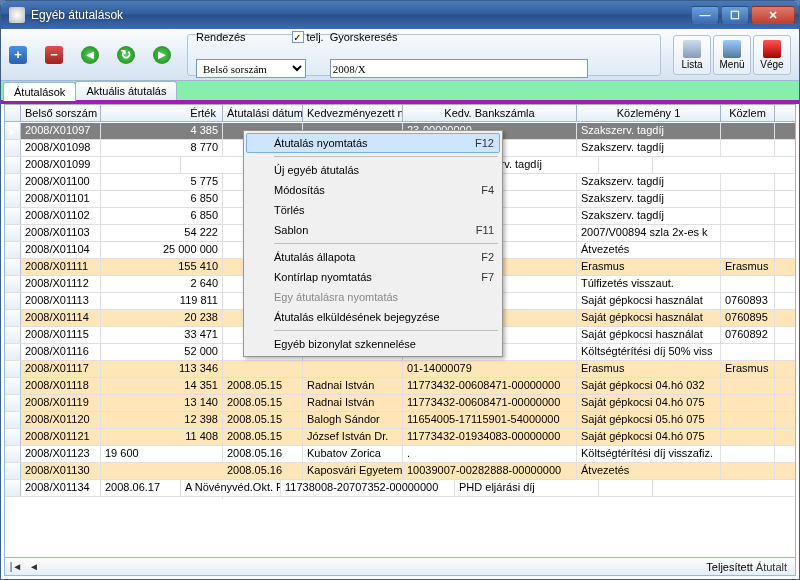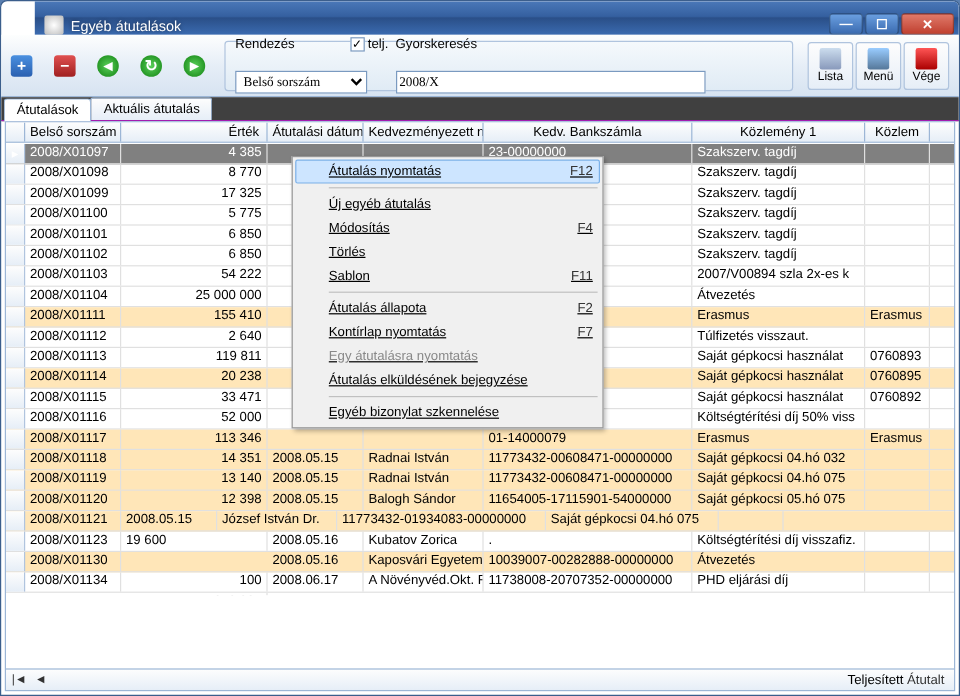--- a/index.html
+++ b/index.html
@@ -1,18 +1,18 @@
 <!DOCTYPE html>
 <html><head>
 <meta charset="utf-8">
 <style>
 * { box-sizing: border-box; margin: 0; padding: 0; }
 body { font-family: Tahoma, sans-serif; font-size: 11px; background: #5a7fb0; overflow: hidden; width: 800px; height: 580px; }
 .window { width: 800px; height: 580px; background: #fff; border: 1px solid #3b5e8c; border-radius: 6px 6px 0 0; overflow: hidden; display: flex; flex-direction: column; }
-.titlebar { height: 28px; background: linear-gradient(#4a78b8, #3560a0 45%, #2a4f88 50%, #3b6bb0); display: flex; align-items: flex-end; padding: 0 4px 0 8px; margin-left: 28px; }
+.titlebar { height: 28px; background: linear-gradient(#4a78b8, #3560a0 45%, #2a4f88 50%, #3b6bb0); display: flex; align-items: center; padding: 0 4px 0 8px; }
 .title-icon { width: 16px; height: 16px; background: radial-gradient(circle,#fff,#bbb); border-radius: 2px; margin-right: 6px; }
 .title-text { color: #fff; font-size: 12px; text-shadow: 0 0 3px rgba(0,0,0,.5); flex: 1; }
 .win-btns { display: flex; gap: 2px; }
 .win-btn { width: 28px; height: 18px; border-radius: 3px; border: 1px solid rgba(0,0,0,.3); display: flex; align-items: center; justify-content: center; color: #fff; font-weight: bold; font-size: 11px; }
 .win-min, .win-max { background: linear-gradient(#6a9fe0,#3b6bb0); }
 .win-close { background: linear-gradient(#e07a6a,#c04030); width: 44px; }
 .toolbar { background: linear-gradient(#fdfefe,#e6eef7 50%,#d7e3f1); border-bottom: 1px solid #9cb6d6; padding: 4px 8px; display: flex; align-items: center; gap: 6px; height: 52px; }
 .tb-left { display: flex; gap: 18px; align-items: center; margin-right: 10px; }
 .tb-ico { width: 18px; height: 18px; border-radius: 3px; display:flex;align-items:center;justify-content:center;color:#fff;font-weight:bold;font-size:13px;}
 .plus{background:linear-gradient(#4a90e0,#2a60b0);} .minus{background:linear-gradient(#e05050,#a02020);}
@@ -20,38 +20,38 @@
 .mid-panel { background: linear-gradient(#f5f9fc,#e0ebf5); border: 1px solid #b0c4de; border-radius: 3px; padding: 4px 8px; display: flex; align-items: center; gap: 6px; flex: 1; height: 42px; }
 .mp-col { display: flex; flex-direction: column; gap: 16px; }
 .mp-row { display: flex; align-items: center; gap: 6px; }
 select,input[type=text] { font: 11px Tahoma; border: 1px solid #7a9ac0; padding: 1px 2px; background: #fff; }
 select { width: 110px; height:19px; }
 .quick-input { width: 258px; height:19px; }
 .right-btns { display: flex; gap: 2px; margin-left: 6px; }
 .rbtn { width: 38px; height: 40px; border: 1px solid #b0c4de; background: linear-gradient(#fdfdfd,#e6eef7); border-radius: 3px; display: flex; flex-direction: column; align-items: center; justify-content: center; font-size: 10px; gap:1px;}
 .rbtn-ico{width:18px;height:18px;border-radius:2px;}
 .lista-i{background:linear-gradient(#cde,#89b);} .menu-i{background:linear-gradient(#9cf,#579);} .vege-i{background:linear-gradient(#f55,#a00);}
-.tabs { display: flex; background: #404040; border-bottom: 1px solid #a21caf; padding-left: 2px; }
+.tabs { display: flex; background: #86efac; border-bottom: 4px solid #a21caf; padding-left: 2px; }
 .tab { padding: 3px 10px; border: 1px solid #9cb6d6; border-bottom: none; margin-right: -1px; background: linear-gradient(#fdfdfd,#e6eef7); border-radius: 3px 3px 0 0; font-size: 11px; }
 .tab.active { background: #fff; position: relative; top: 1px; }
 .grid-wrap { flex: 1; overflow: hidden; background: #fff; border: 1px solid #9cb6d6; margin: 0 3px 3px; position: relative; }
 .grid-head { display: flex; background: linear-gradient(#fdfdfd,#e6eef7); border-bottom: 1px solid #9cb6d6; }
 .gh { border-right: 1px solid #9cb6d6; padding: 2px 4px; font-size: 11px; overflow: hidden; white-space: nowrap; text-align: center; }
 .rowhdr-col{width:16px;}
 .c1{width:80px;} .c2{width:122px;text-align:right;padding-right:6px;} .c3{width:80px;} .c4{width:100px;} .c5{width:174px;} .c6{width:144px;} .c7{width:54px;}
 .grid-body { overflow-y: auto; overflow-x:hidden; position:absolute; top:18px; left:0; right:0; bottom:18px; }
 .gr { display: flex; height: 17px; border-bottom: 1px solid #e0e0e0; font-size: 11px; }
 .rowhdr { width:16px; background: linear-gradient(#fdfdfd,#e6eef7); border-right:1px solid #b0c4de; display:flex;align-items:center;justify-content:center;}
 .gc { border-right: 1px solid #e0e0e0; padding: 1px 4px; overflow: hidden; white-space: nowrap; }
 .sel { background: #808080; color: #fff; }
 .hl { background: #ffe6b8; }
 .grid-foot { position:absolute;bottom:0;left:0;right:0;height:18px;background:linear-gradient(#fdfdfd,#e6eef7);border-top:1px solid #9cb6d6;display:flex;align-items:center;}
 .nav-ico{width:14px;height:14px;display:flex;align-items:center;justify-content:center;font-size:10px;color:#333;margin-left:4px;}
 .foot-spacer{flex:1;}
-.ctx-menu { position: absolute; left: 243px; top: 130px; width: 260px; background: #f0f0f0; border: 1px solid #979797; box-shadow: 2px 2px 4px rgba(0,0,0,.3); z-index: 100; padding:2px;text-decoration:underline;}
+.ctx-menu { position: absolute; left: 243px; top: 130px; width: 260px; background: #f0f0f0; border: 1px solid #979797; box-shadow: 2px 2px 4px rgba(0,0,0,.3); z-index: 100; padding:2px;}
 .ctx-item { display: flex; padding: 4px 6px 4px 28px; font-size: 11px; position:relative; }
 .ctx-item.hover { background: #cde5ff; border: 1px solid #7ab0e8; padding: 3px 5px 3px 27px; border-radius:2px; }
 .ctx-item.disabled { color: #888; }
 .ctx-sep { height: 1px; background: #c0c0c0; margin: 3px 2px 3px 28px; }
 .ctx-k { margin-left: auto; color:#333;}
 .cb{width:12px;height:12px;border:1px solid #7a9ac0;background:#fff;display:inline-flex;align-items:center;justify-content:center;font-size:10px;margin-right:3px;}
 </style>
 </head>
 <body>
 
@@ -141,21 +141,20 @@
           <div class="gc c2" style="text-align: right;">8 770</div>
           <div class="gc c3"></div>
           <div class="gc c4"></div>
           <div class="gc c5">23-00000000</div>
           <div class="gc c6">Szakszerv. tagdíj</div>
           <div class="gc c7"></div>
         </div>
         <div class="gr">
           <div class="rowhdr"></div>
           <div class="gc c1">2008/X01099</div>
-          <div class="gc c2" style="text-align: right;">17 325</div>
           <div class="gc c3"></div>
           <div class="gc c4"></div>
           <div class="gc c5">56-00000000</div>
           <div class="gc c6">Szakszerv. tagdíj</div>
           <div class="gc c7"></div>
         </div>
         <div class="gr">
           <div class="rowhdr"></div>
           <div class="gc c1">2008/X01100</div>
           <div class="gc c2" style="text-align: right;">5 775</div>
@@ -301,20 +300,21 @@
           <div class="gc c2" style="text-align: right;">12 398</div>
           <div class="gc c3">2008.05.15</div>
           <div class="gc c4">Balogh Sándor</div>
           <div class="gc c5">11654005-17115901-54000000</div>
           <div class="gc c6">Saját gépkocsi 05.hó 075</div>
           <div class="gc c7"></div>
         </div>
         <div class="gr hl">
           <div class="rowhdr"></div>
           <div class="gc c1">2008/X01121</div>
+          <div class="gc c2" style="text-align: right;">11 408</div>
           <div class="gc c3">2008.05.15</div>
           <div class="gc c4">József István Dr.</div>
           <div class="gc c5">11773432-01934083-00000000</div>
           <div class="gc c6">Saját gépkocsi 04.hó 075</div>
           <div class="gc c7"></div>
         </div>
         <div class="gr">
           <div class="rowhdr"></div>
           <div class="gc c1">2008/X01123</div>
           <div class="gc c2" style="text-align: left;">19 600</div>
@@ -330,21 +330,20 @@
           <div class="gc c2" style="text-align: right; margin-top: 34px;">7 973 805</div>
           <div class="gc c3">2008.05.16</div>
           <div class="gc c4">Kaposvári Egyetem</div>
           <div class="gc c5">10039007-00282888-00000000</div>
           <div class="gc c6">Átvezetés</div>
           <div class="gc c7"></div>
         </div>
         <div class="gr">
           <div class="rowhdr"></div>
           <div class="gc c1">2008/X01134</div>
-          <div class="gc c2" style="text-align: right;">100</div>
           <div class="gc c3">2008.06.17</div>
           <div class="gc c4">A Növényvéd.Okt. Fejl.</div>
           <div class="gc c5">11738008-20707352-00000000</div>
           <div class="gc c6">PHD eljárási díj</div>
           <div class="gc c7"></div>
         </div>
       </div>
     <div class="grid-foot">
       <div class="nav-ico">|◄</div>
       <div class="nav-ico">◄</div>

